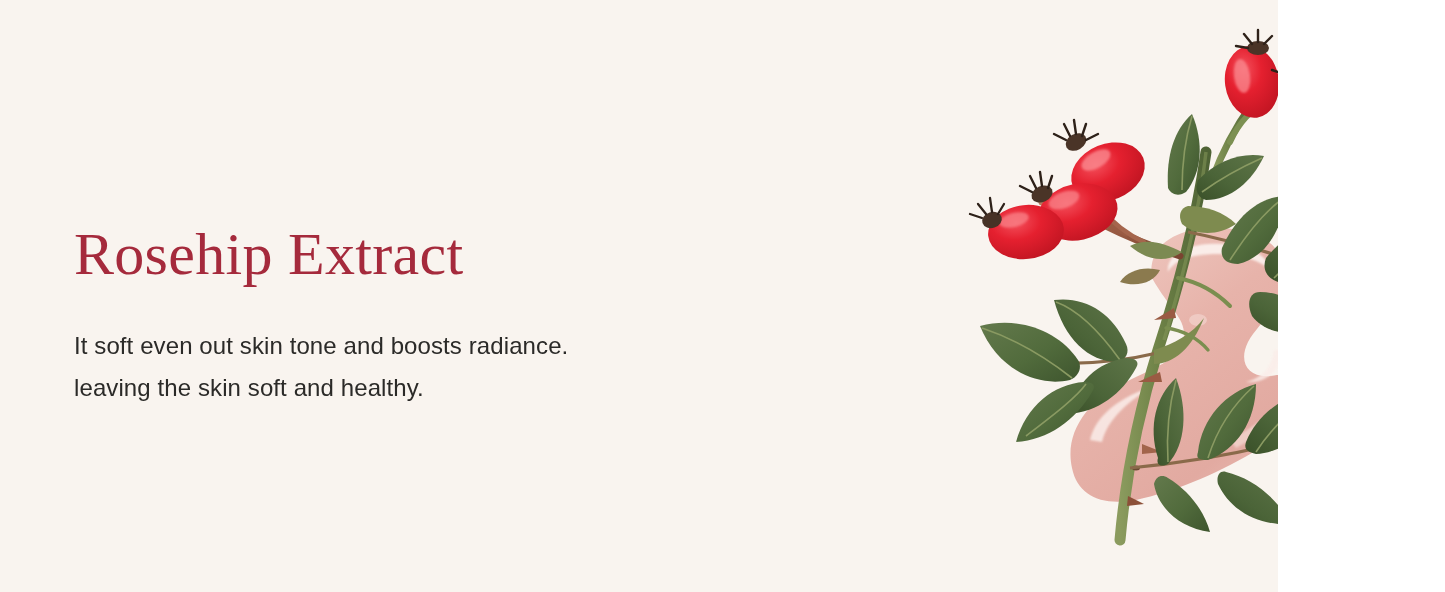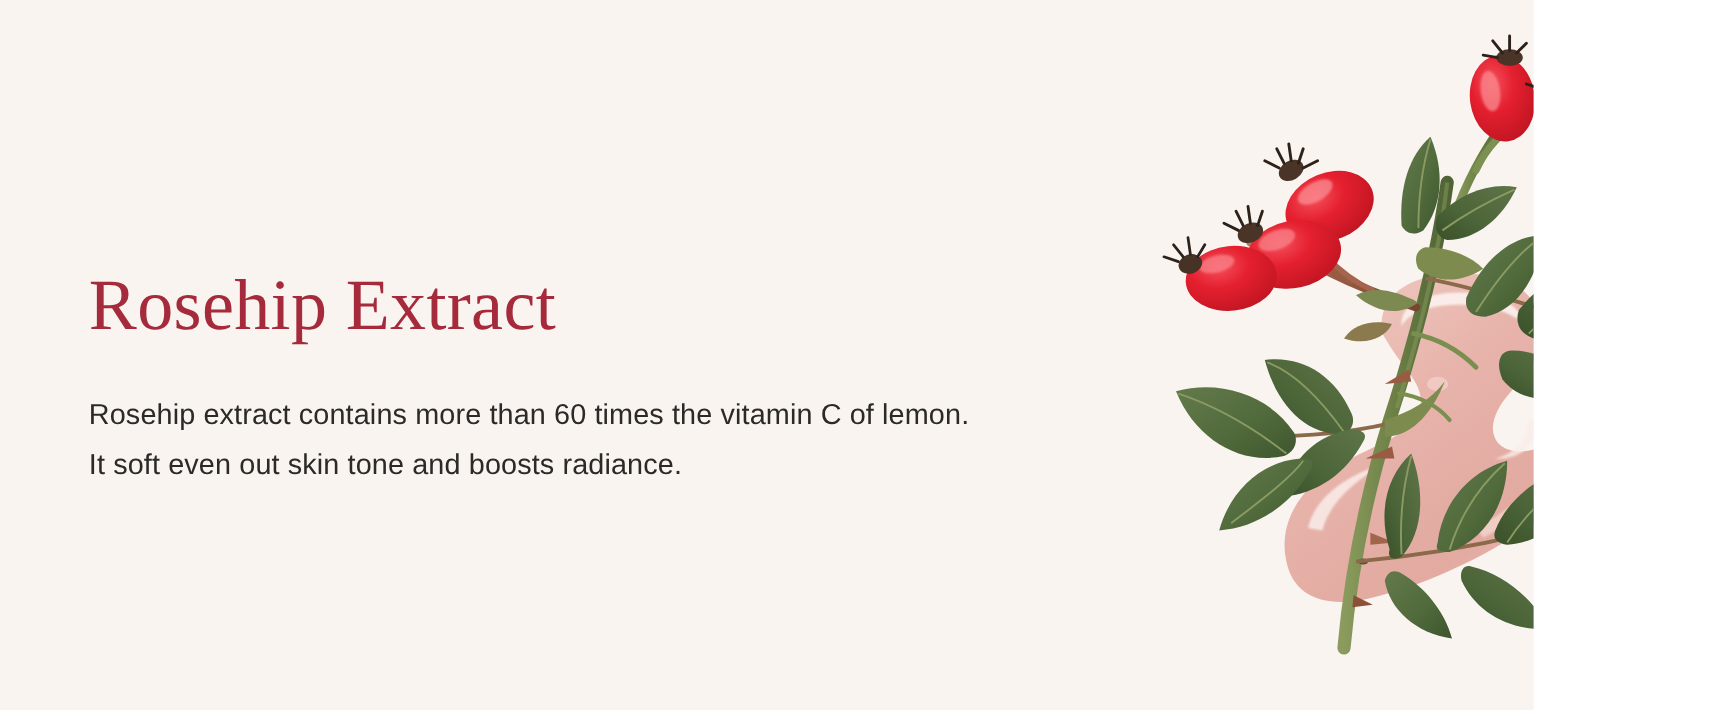--- a/index.html
+++ b/index.html
@@ -66,22 +66,22 @@
 </style>
 </head>
 <body>
 
 <div id="banner">
 
   <div id="text-block">
     <h1 id="page-title">Rosehip Extract</h1>
 
     <div id="description">
-      <div class="desc-line">Rosehip extract contains more than 60 times the vitamin C of lemon.</div>
       <div class="desc-line">It soft even out skin tone and boosts radiance.</div>
+      <div class="desc-line">leaving the skin soft and healthy.</div>
     </div>
   </div>
 
   <div id="artwork">
     <svg viewBox="0 0 500 552" xmlns="http://www.w3.org/2000/svg">
       <defs>
         <radialGradient id="berryG" cx="38%" cy="30%" r="78%">
           <stop offset="0%" stop-color="#F4505C"></stop>
           <stop offset="42%" stop-color="#E5202F"></stop>
           <stop offset="100%" stop-color="#BE1421"></stop>

